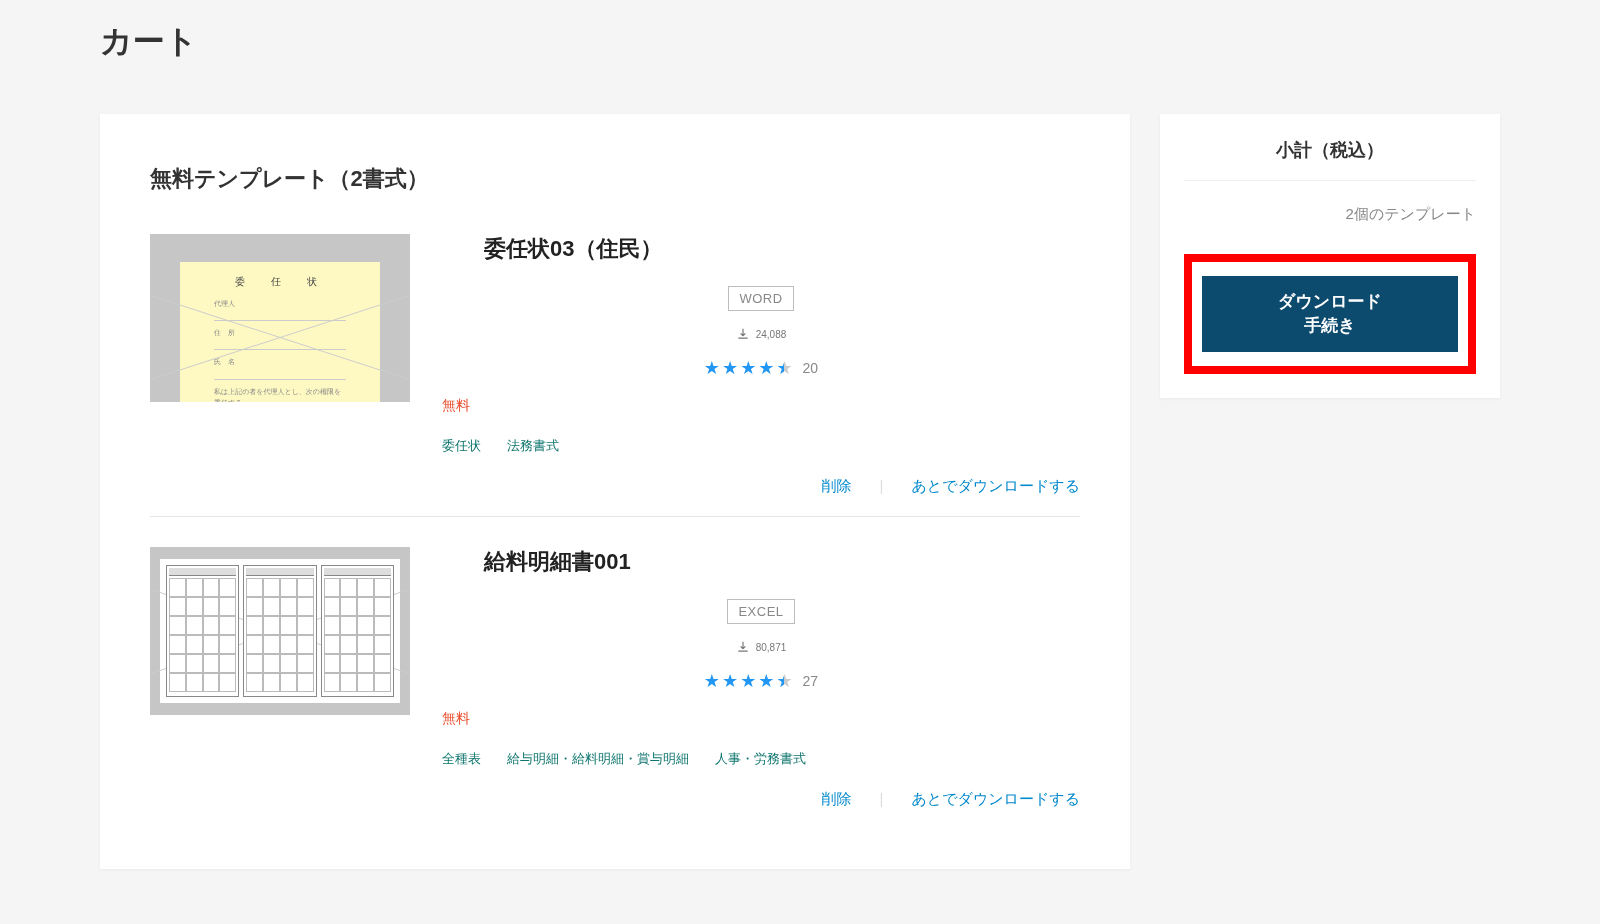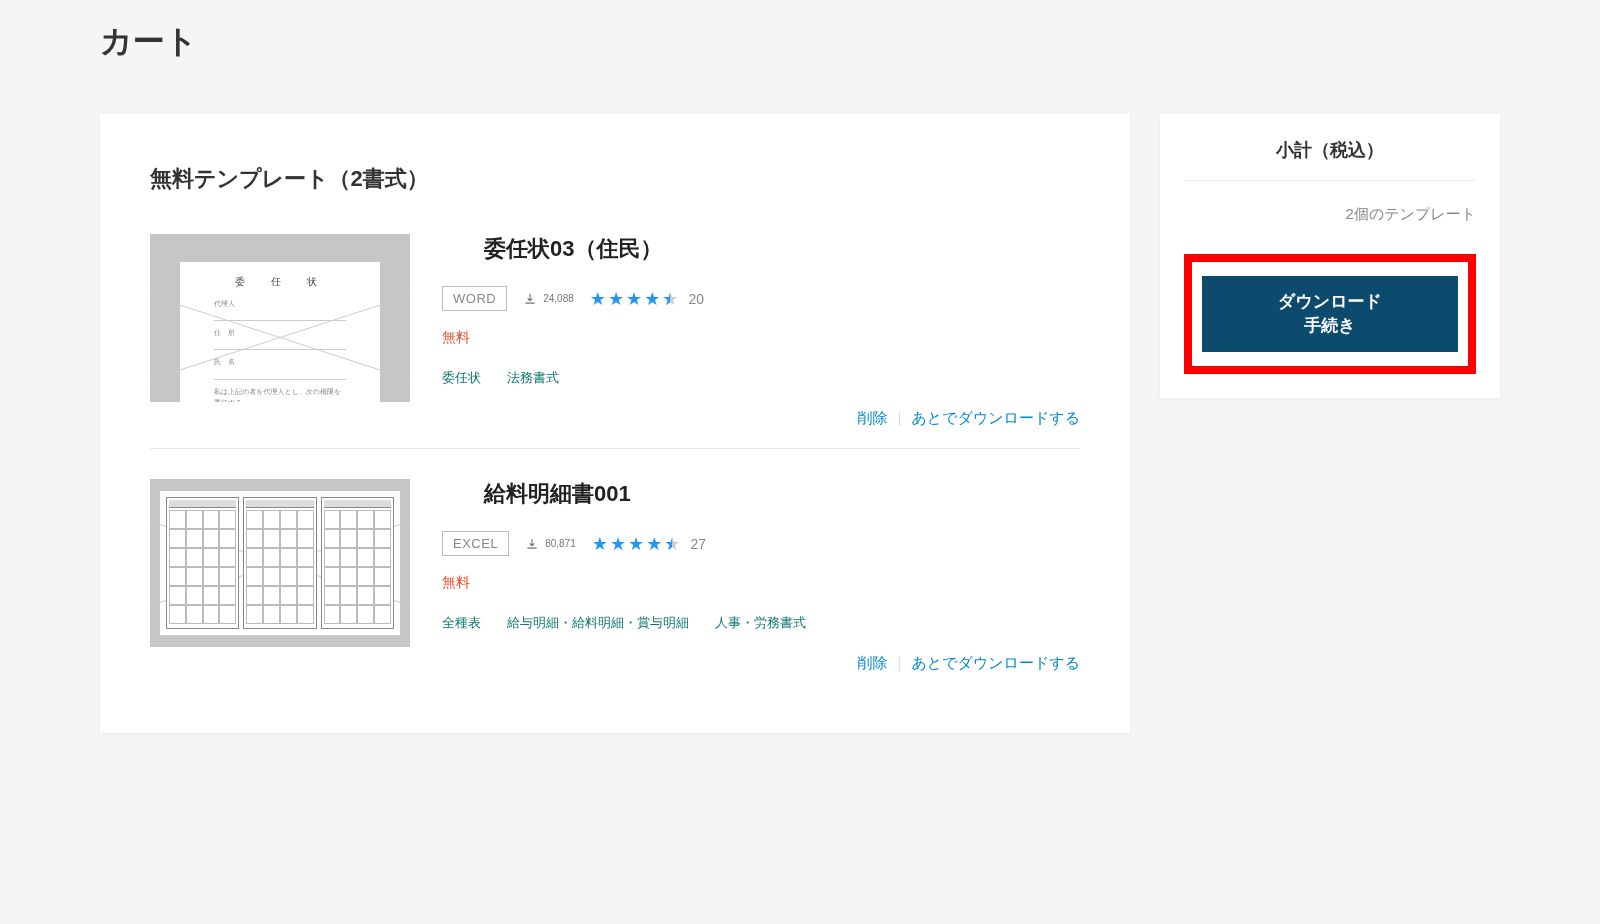--- a/index.html
+++ b/index.html
@@ -43,21 +43,21 @@
     .thumb {
       width: 260px;
       height: 168px;
       background: #c6c6c6;
       position: relative;
       overflow: hidden;
       flex-shrink: 0;
     }
     .doc-preview {
       position: absolute;
-      background: #ffffff;
+      background: #fef9c3;
       left: 30px;
       right: 30px;
       top: 28px;
       bottom: -10px;
       padding: 12px 34px;
       font-size: 7px;
       color: #666;
       line-height: 1.6;
     }
     .doc-title {
@@ -116,20 +116,21 @@
       font-weight: bold;
       color: #222;
       margin-bottom: 22px;
       margin-left: 42px;
     }
     .meta-row {
       display: flex;
       align-items: center;
       gap: 16px;
       margin-bottom: 18px;
+      flex-direction: column;
     }
     .file-badge {
       border: 1px solid #bdbdbd;
       padding: 4px 10px;
       font-size: 13px;
       color: #888;
       font-weight: 500;
       letter-spacing: 0.5px;
     }
     .dl-stat {
@@ -163,21 +164,21 @@
       margin-bottom: 22px;
     }
     .tags {
       font-size: 13px;
       color: #0f766e;
       margin-bottom: 22px;
     }
     .item-actions {
       display: flex;
       justify-content: flex-end;
-      gap: 10px;
+      gap: 28px;
       font-size: 15px;
     }
     .item-actions a {
       color: #0088cc;
       text-decoration: none;
       cursor: pointer;
     }
     .item-actions .vsep { color: #ddd; }
     .sidebar {
       width: 340px;

